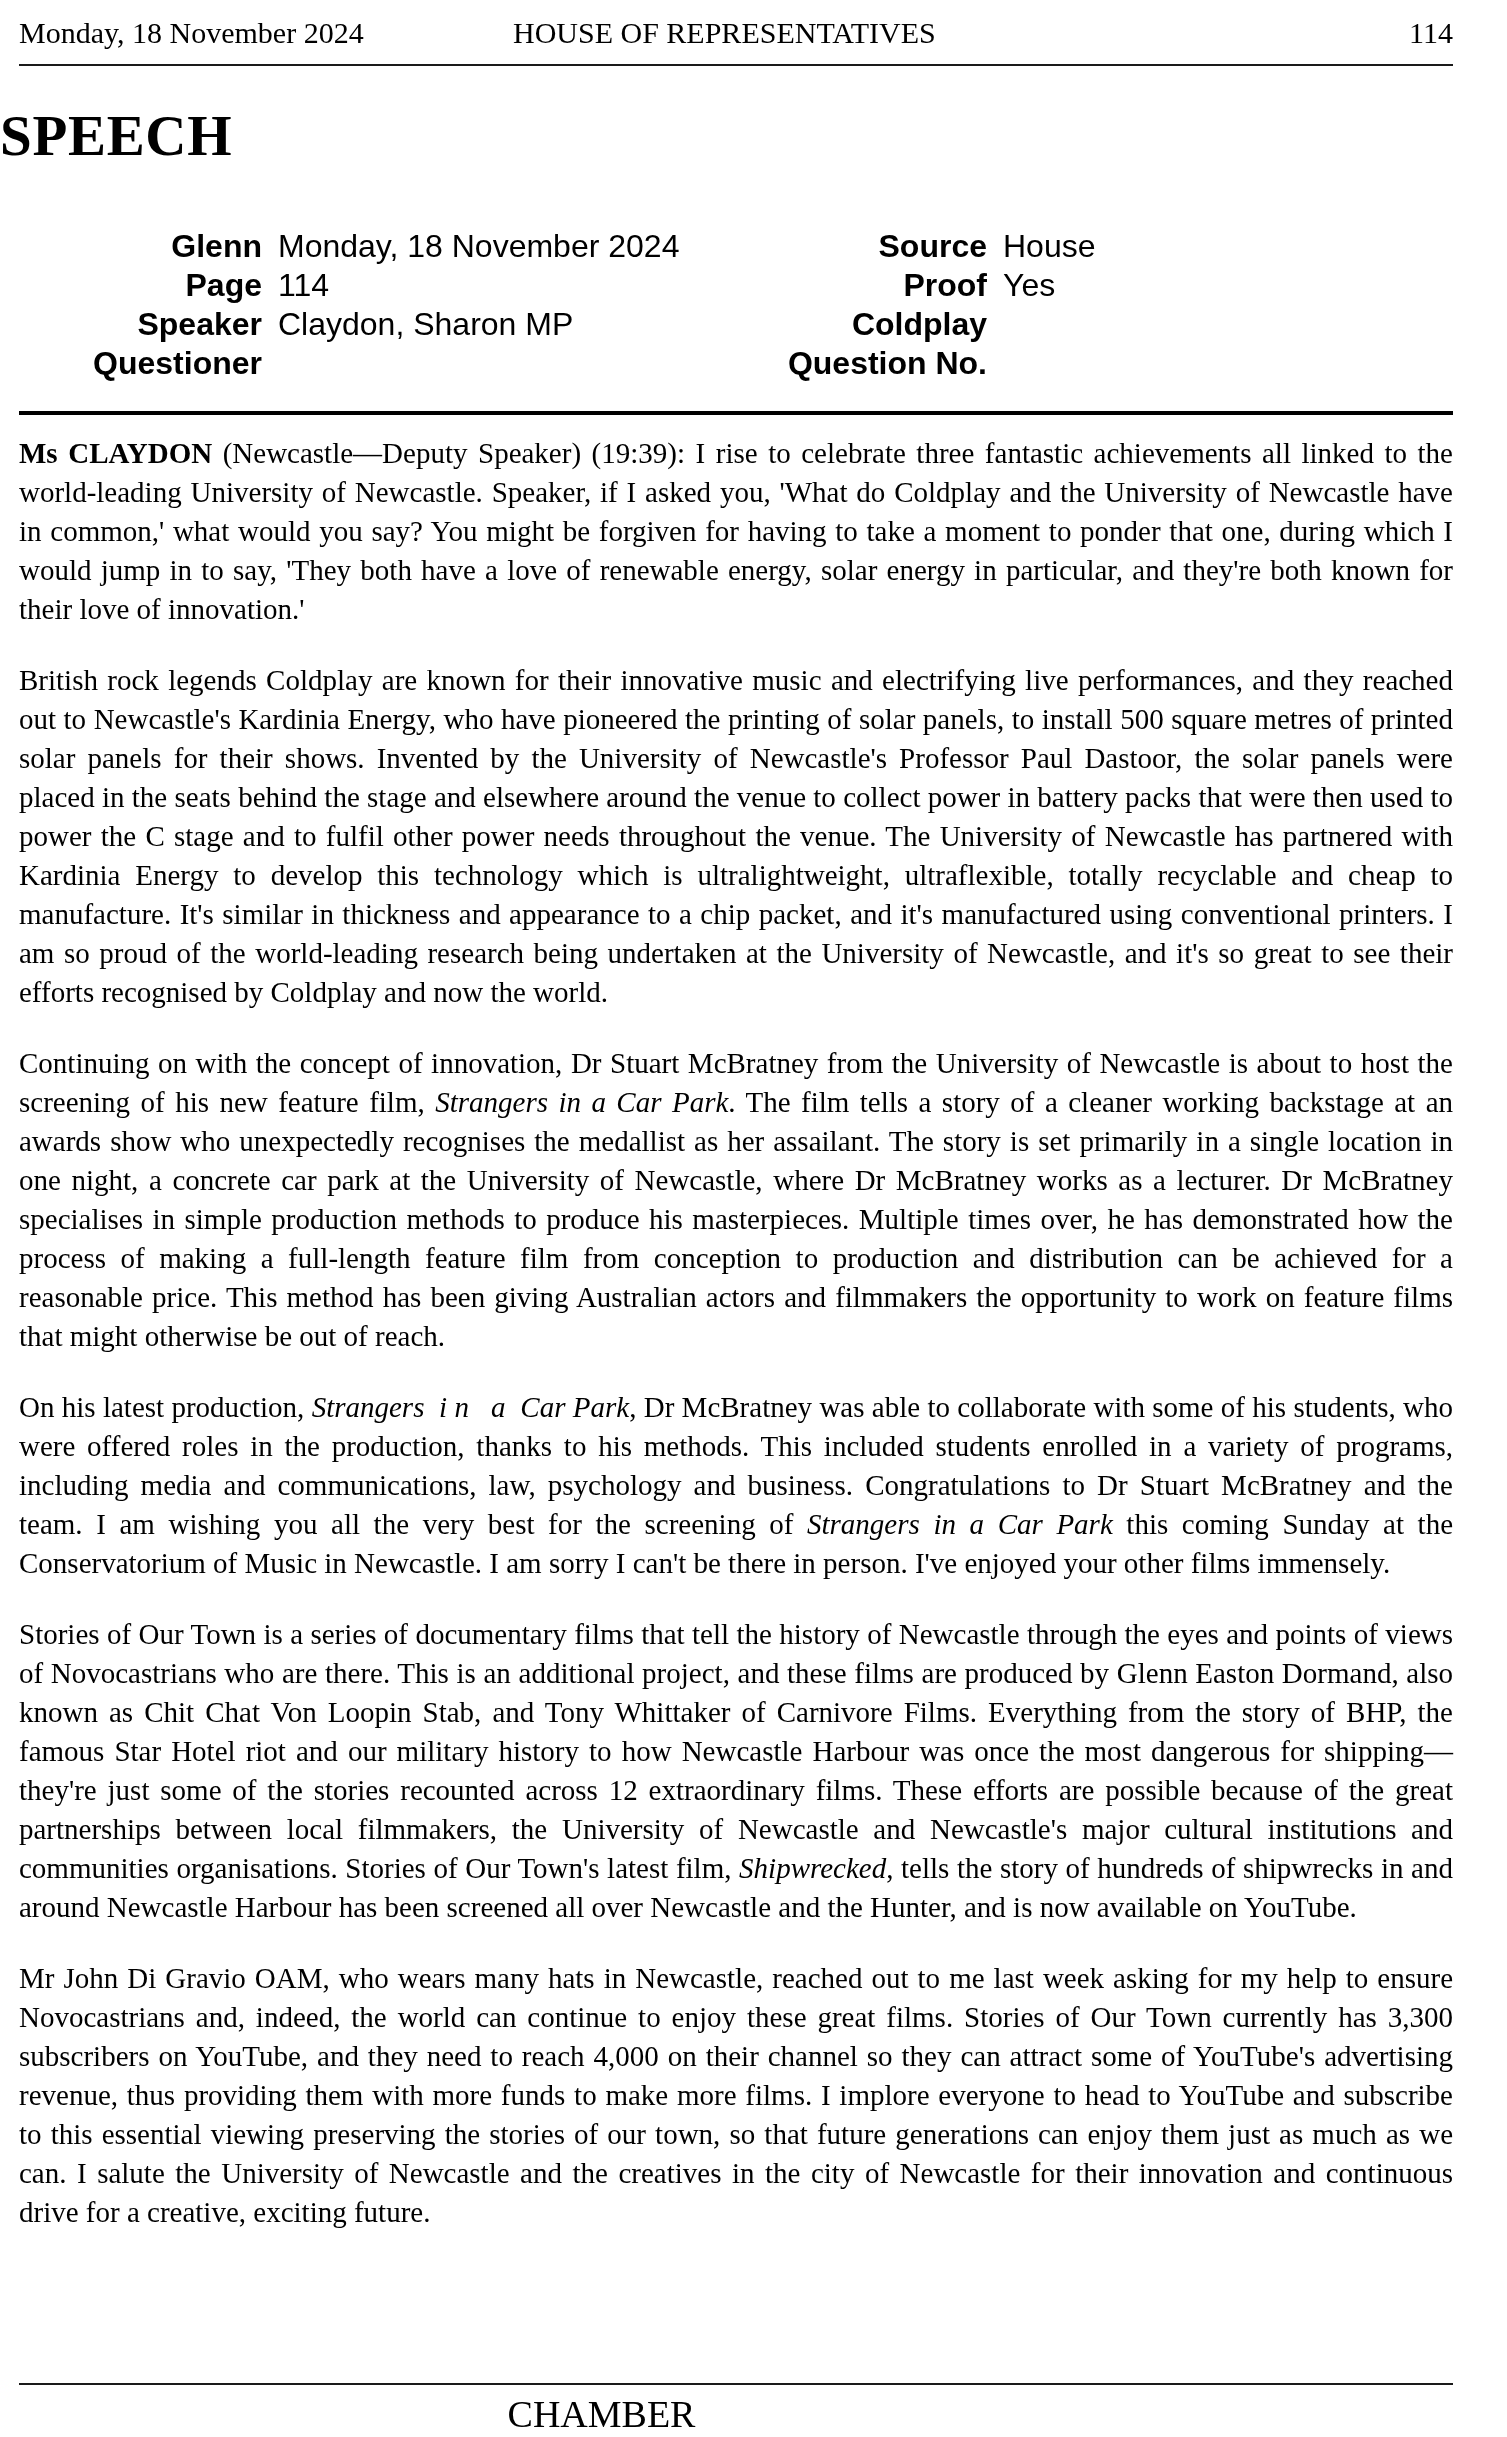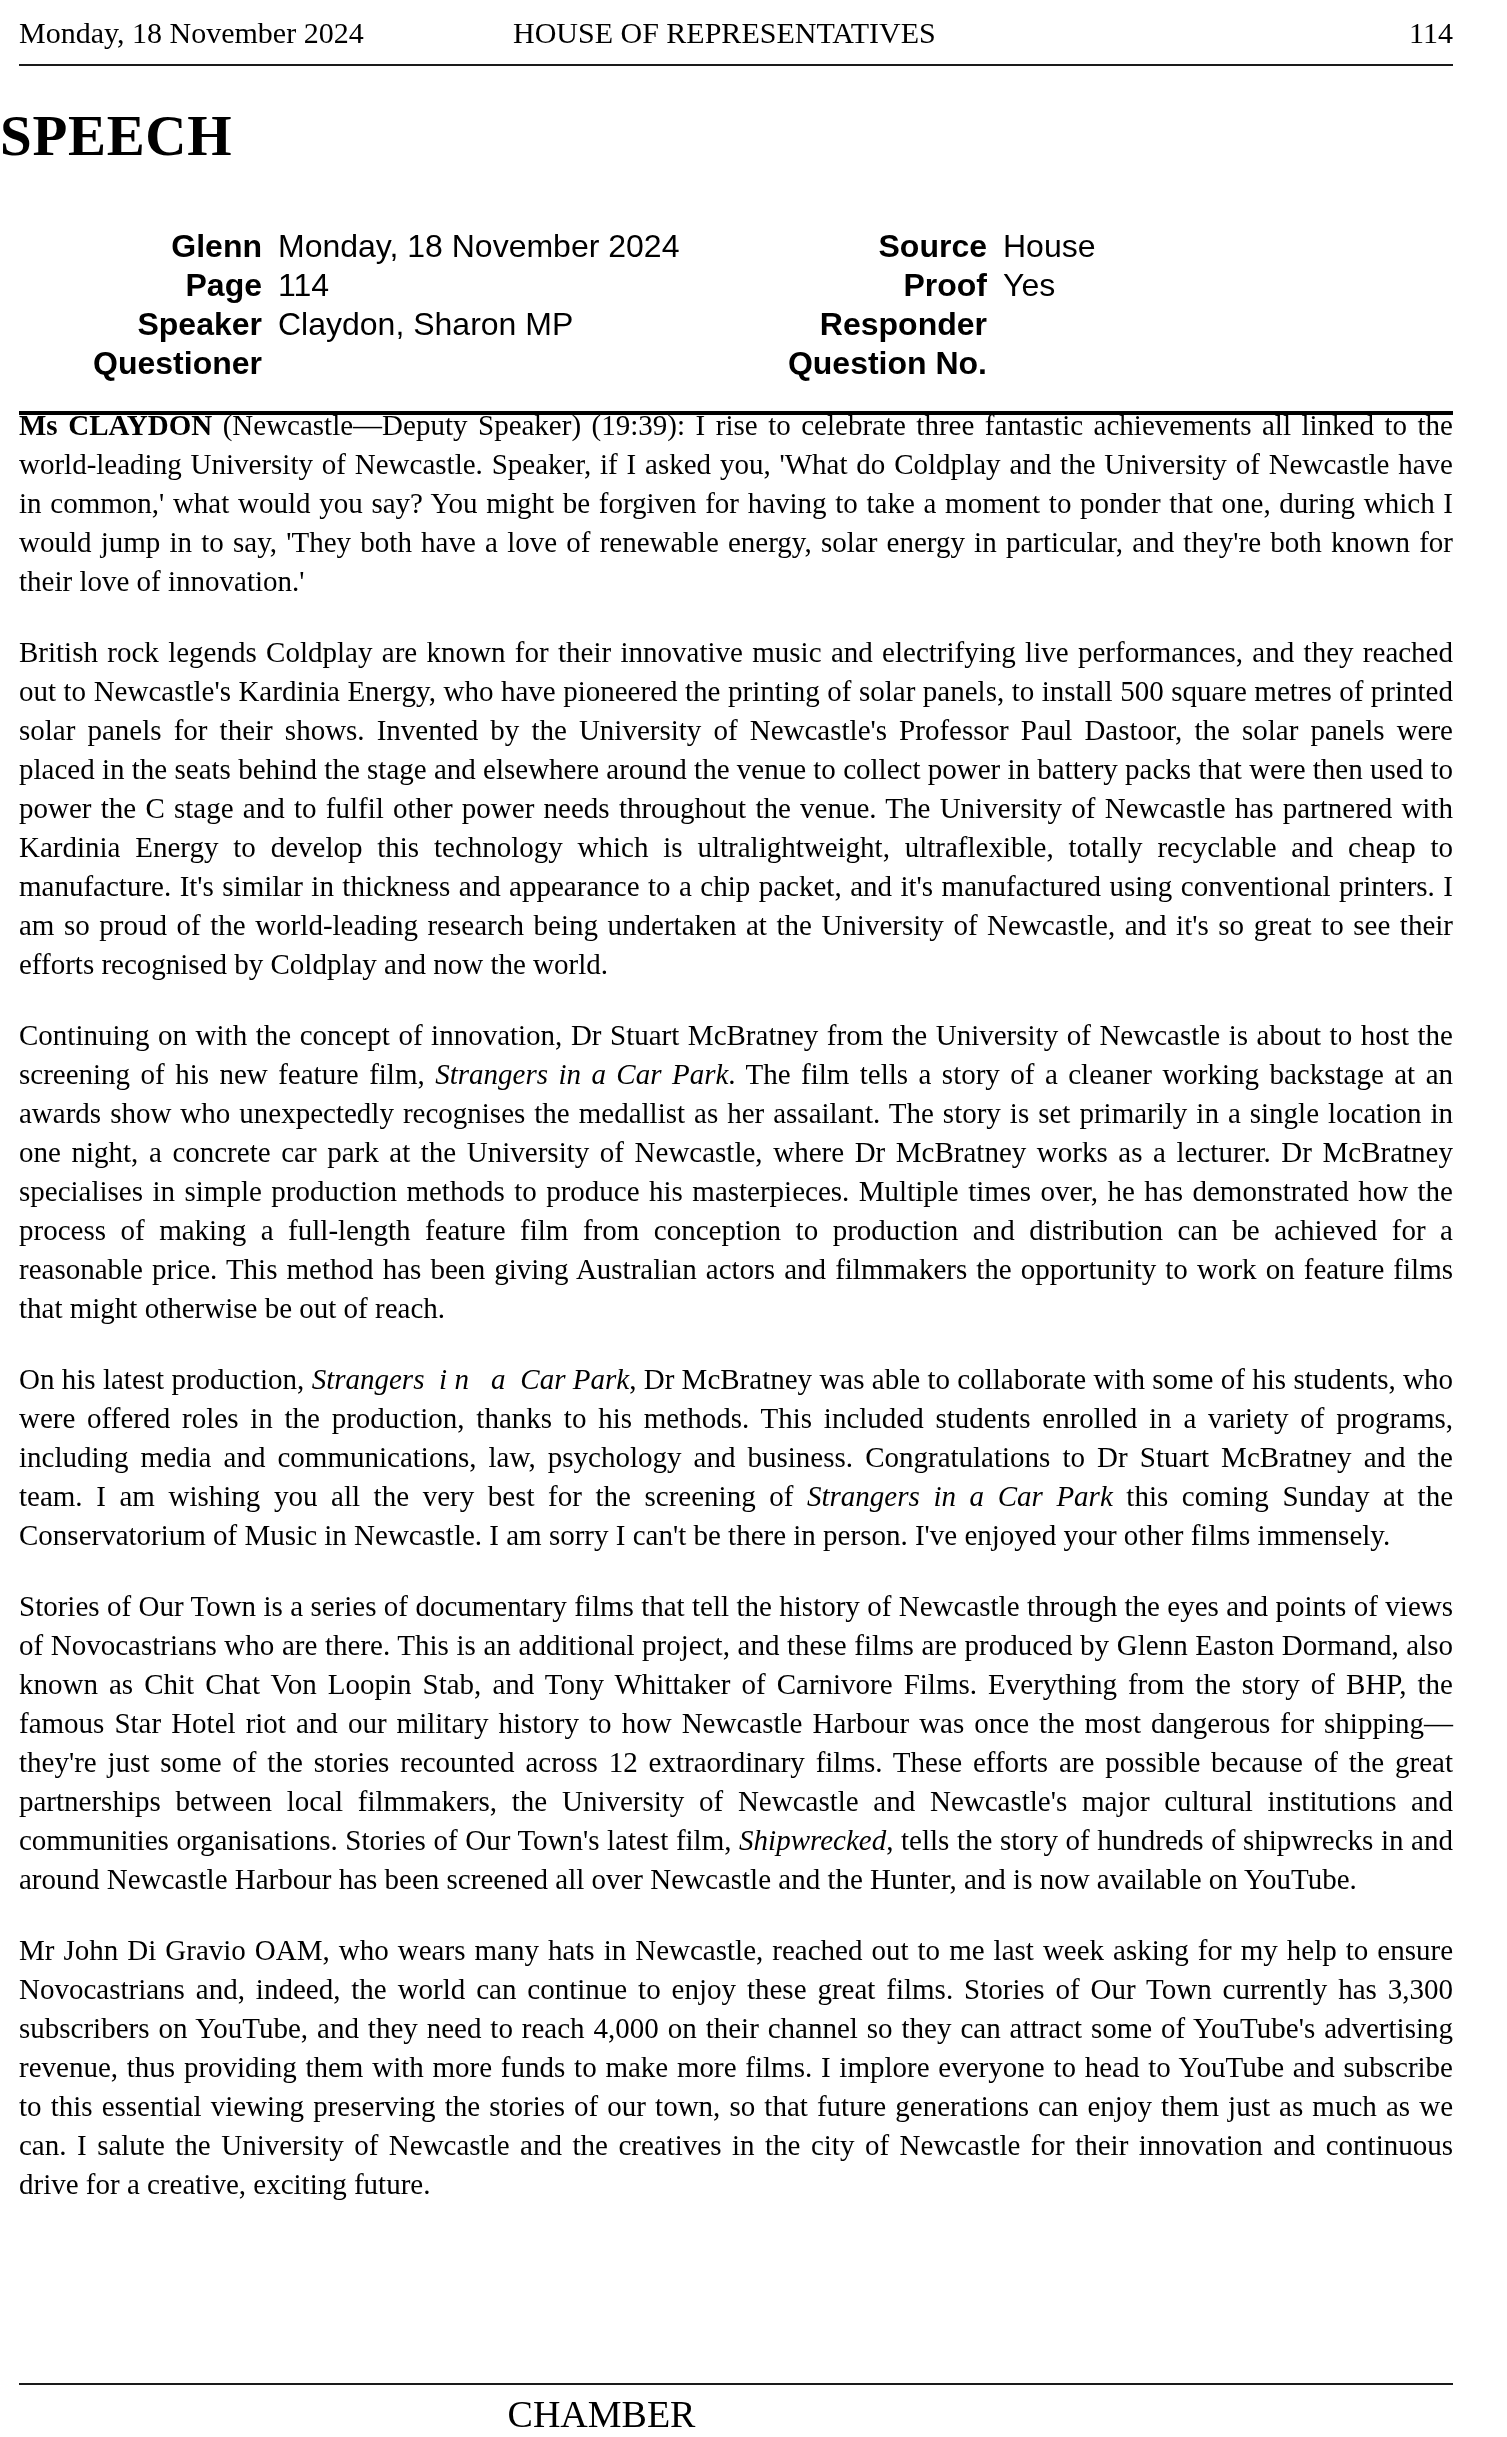--- a/index.html
+++ b/index.html
@@ -19,21 +19,21 @@
   .meta-row { height:39px; display:flex; align-items:baseline; white-space:nowrap; }
   .meta-label { font-weight:bold; text-align:right; }
   .meta-value { padding-left:16px; }
   .meta-left { left:19px; }
   .meta-left .meta-label { width:243px; }
   .meta-right { left:735px; }
   .meta-right .meta-label { width:252px; }
 
   .rule-meta { position:absolute; left:19px; top:411px; width:1434px; height:3.7px; background:#000; }
 
-  .body-text { position:absolute; left:19px; top:406px; width:1434px; font-size:29px; line-height:39px; text-align:justify; }
+  .body-text { position:absolute; left:19px; top:434px; width:1434px; font-size:29px; line-height:39px; text-align:justify; }
   .body-text p { margin:0 0 32px 0; }
   .speaker-name { font-weight:bold; }
   .it { font-style:italic; }
   .spaced { letter-spacing:7.4px; }
 
   .rule-bottom { position:absolute; left:19px; top:2383px; width:1434px; height:2.2px; background:#1a1a1a; }
   .footer-label { position:absolute; left:0; width:1203px; top:2392px; text-align:center; font-size:38px; }
 </style>
 </head>
 <body>
@@ -69,21 +69,21 @@
 <div class="meta meta-right sans">
   <div class="meta-row">
     <span class="meta-label">Source</span>
     <span class="meta-value">House</span>
   </div>
   <div class="meta-row">
     <span class="meta-label">Proof</span>
     <span class="meta-value">Yes</span>
   </div>
   <div class="meta-row">
-    <span class="meta-label">Responder</span>
+    <span class="meta-label">Coldplay</span>
     <span class="meta-value"></span>
   </div>
   <div class="meta-row">
     <span class="meta-label">Question No.</span>
     <span class="meta-value"></span>
   </div>
 </div>
 
 <div class="rule-meta"></div>
 

